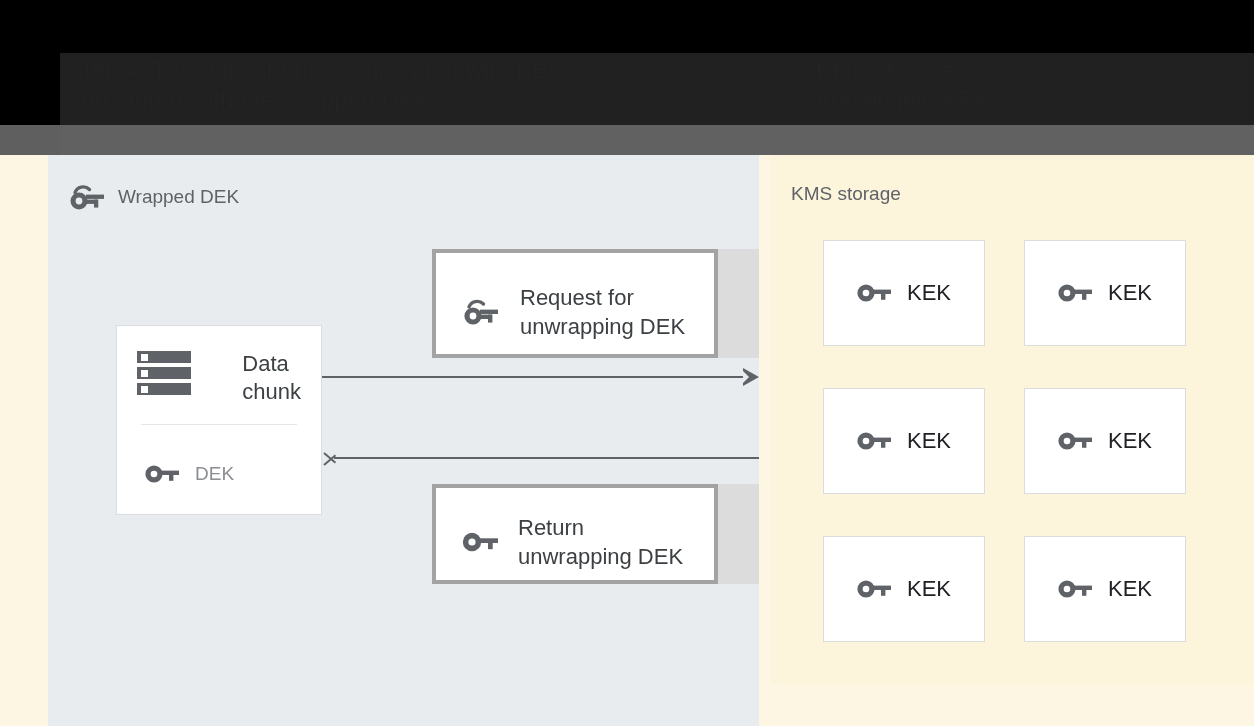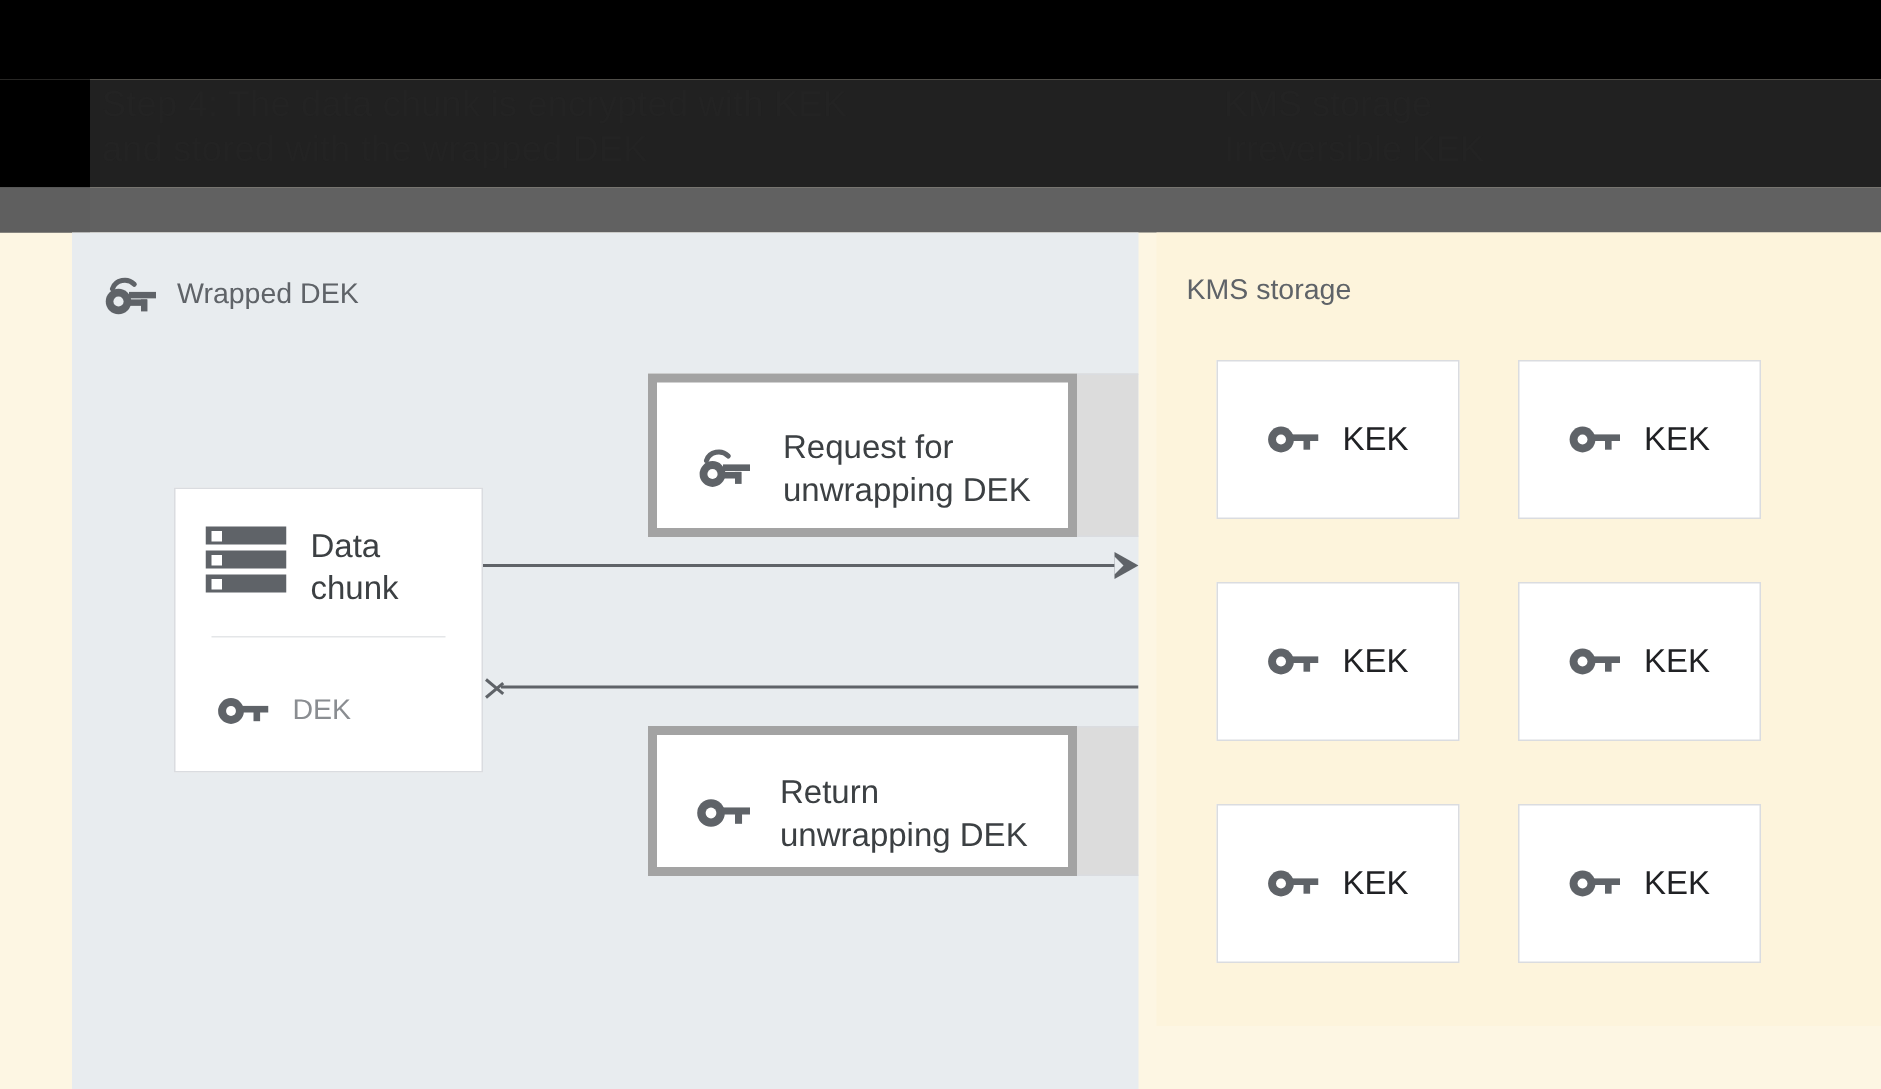--- a/index.html
+++ b/index.html
@@ -106,20 +106,21 @@
     left: 128px; top: 325px;
     width: 206px; height: 190px;
     background: #ffffff;
     border: 1px solid #dadce0;
     padding: 24px 20px 18px 20px;
   }
   .dc-top {
     display: flex;
     align-items: flex-start;
     gap: 16px;
+    justify-content: space-between;
   }
   .dc-text {
     color: #3c4043;
     font-size: 22px;
     line-height: 28px;
     white-space: pre-line;
   }
   .dc-divider {
     margin: 18px 4px 0 4px;
     height: 1px;
@@ -134,21 +135,21 @@
   }
   .dc-dek {
     color: #8a8d91;
     font-size: 19px;
   }
 
   
   .msg-card {
     position: absolute;
     background: #ffffff;
-    border: 6px solid #a3a3a3;
+    border: 4px solid #a3a3a3;
     display: flex;
     align-items: center;
     gap: 20px;
     padding: 16px 20px 0 26px;
   }
   .msg-text {
     color: #3c4043;
     font-size: 22px;
     line-height: 29px;
     white-space: pre-line;
@@ -206,21 +207,21 @@
     left: 0;
     width: 15px; height: 2px;
     background: #5f6368;
   }
   .arrowhead-left::before { top: 3px;  transform: rotate(40deg);  transform-origin: left center; }
   .arrowhead-left::after  { top: 15px; transform: rotate(-40deg); transform-origin: left center; }
 
   
   .kek-grid {
     position: absolute;
-    left: 40px; top: 85px;
+    left: 52px; top: 85px;
     display: grid;
     grid-template-columns: 162px 162px;
     grid-template-rows: 106px 106px 106px;
     column-gap: 39px;
     row-gap: 42px;
   }
   .kek-card {
     background: #ffffff;
     border: 1px solid #dadce0;
     display: flex;

